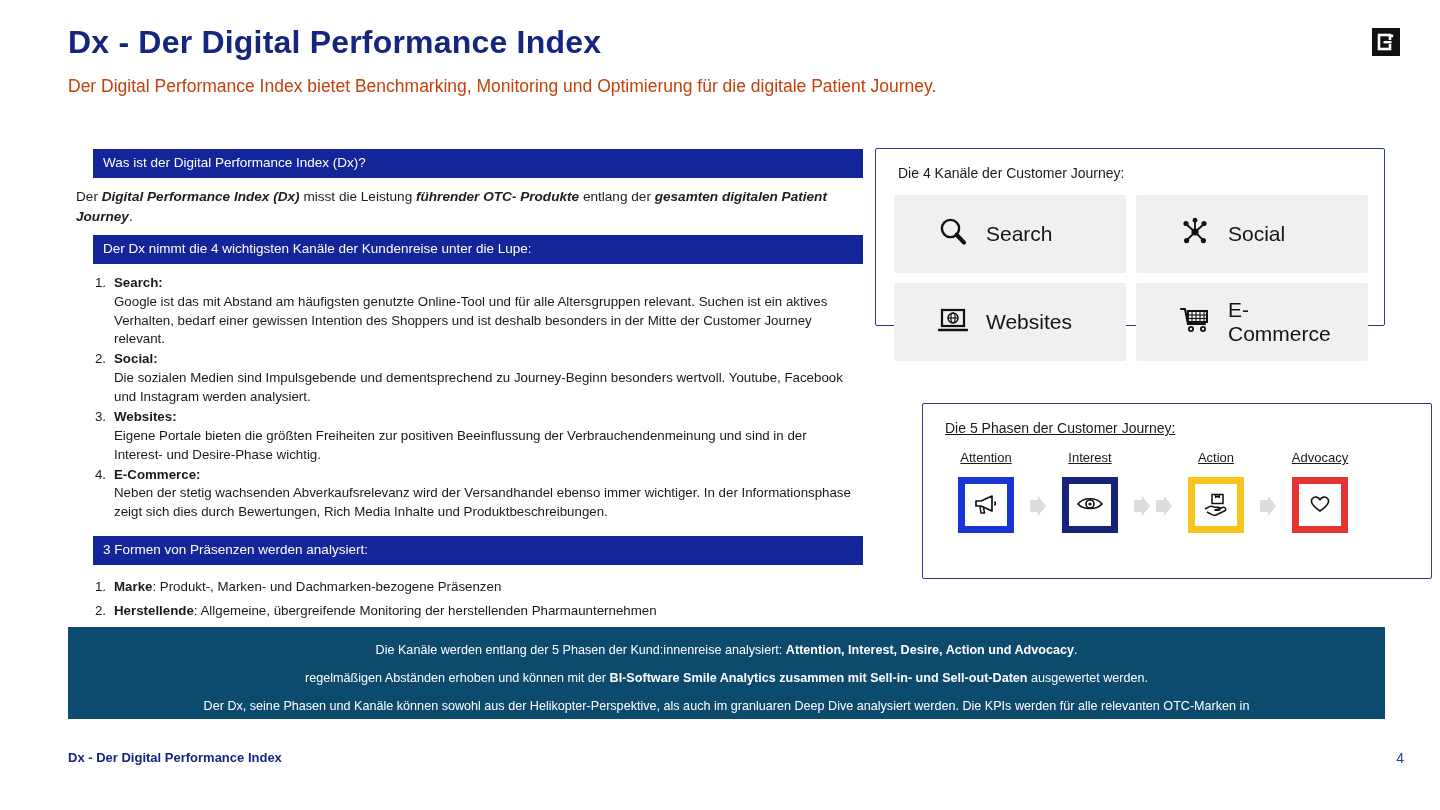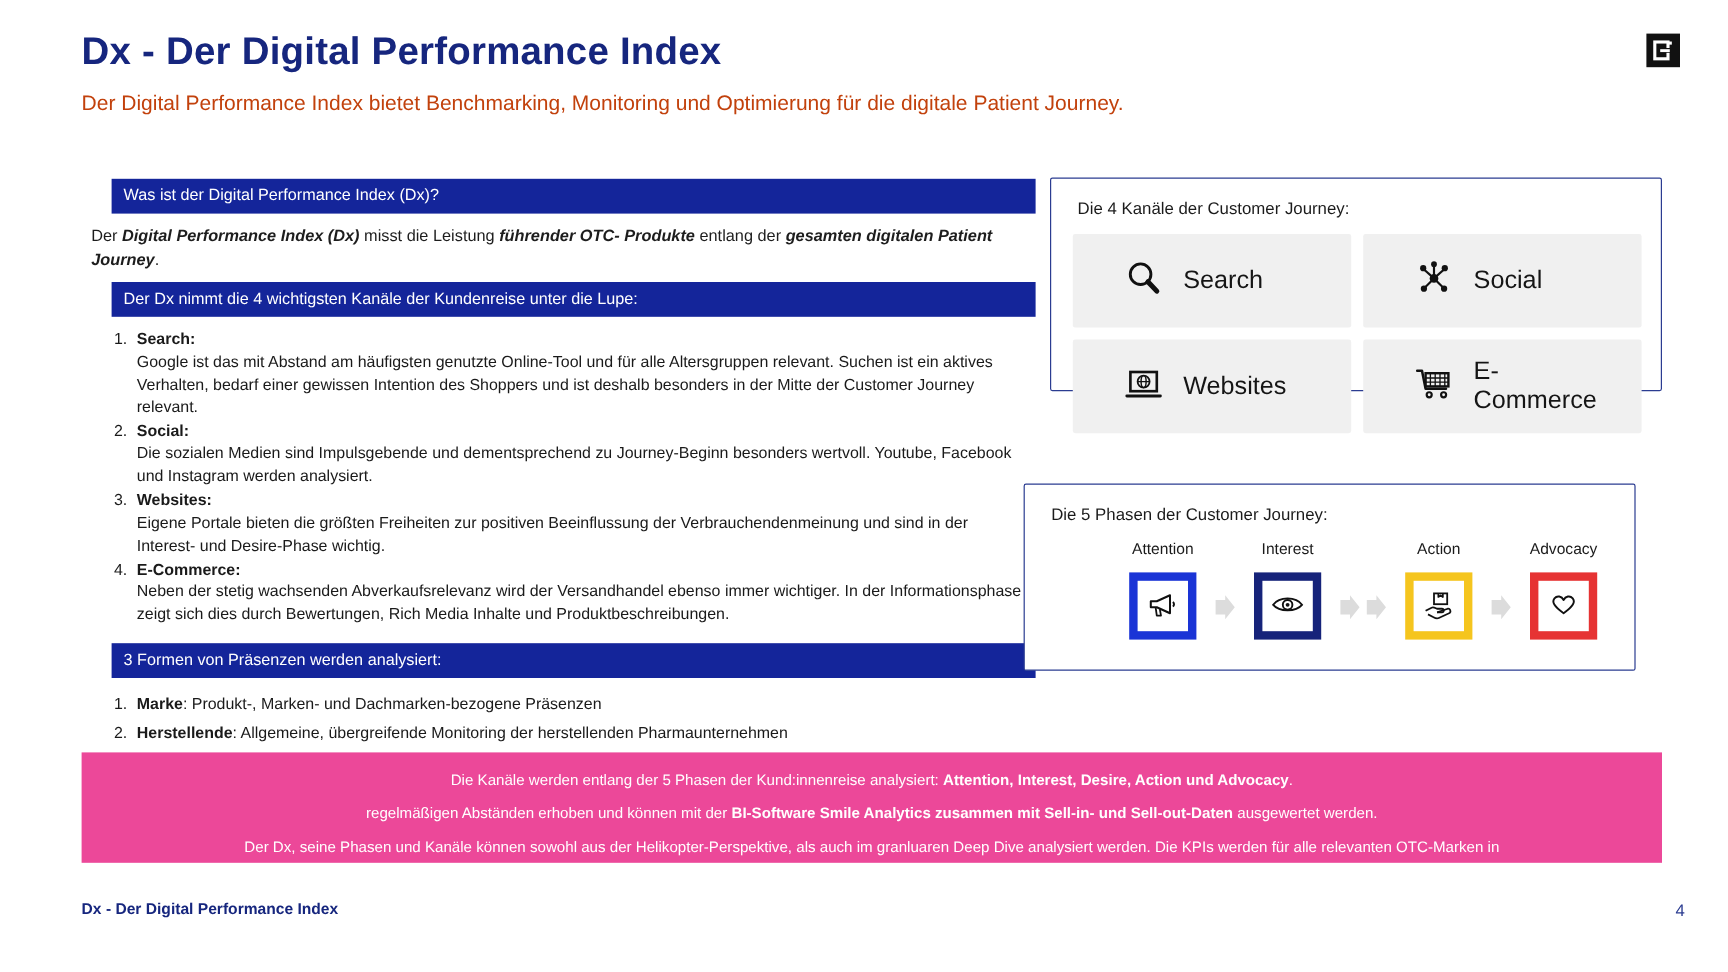--- a/index.html
+++ b/index.html
@@ -102,21 +102,21 @@
   .gap-a { height: 7px; }
 
   
   .panel {
     position: absolute;
     border: 1.5px solid #2b3c91;
     background: #ffffff;
     border-radius: 2px;
   }
   #channels-panel { left: 875px; top: 148px; width: 510px; height: 178px; }
-  #phases-panel   { left: 853px; top: 403px; width: 510px; height: 156px; }
+  #phases-panel   { left: 922px; top: 403px; width: 510px; height: 176px; text-decoration: underline; }
   .panel-title {
     font-size: 14px;
     color: #1b1b1b;
     padding: 16px 0 0 22px;
   }
 
   .channel-grid {
     display: grid;
     grid-template-columns: 1fr 1fr;
     gap: 10px;
@@ -137,21 +137,20 @@
     line-height: 1.12;
   }
   .channel-cell svg { flex: 0 0 auto; }
 
   
   .phase-row {
     display: flex;
     align-items: flex-end;
     padding: 14px 18px 0 22px;
     gap: 0;
-    justify-content: flex-end;
   }
   .phase-item { width: 82px; text-align: center; }
   .phase-label {
     font-size: 13px;
     color: #1b1b1b;
     margin-bottom: 12px;
     white-space: nowrap;
   }
   .phase-box {
     width: 56px; height: 56px;
@@ -167,21 +166,21 @@
     align-items: center;
     justify-content: center;
     padding-bottom: 16px;
   }
 
   
   #summary-banner {
     position: absolute;
     left: 68px; top: 627px;
     width: 1317px; height: 92px;
-    background: #ec4899;
+    background: #0c4a6e;
     color: #ffffff;
     text-align: center;
     padding-top: 9px;
   }
   #summary-banner p {
     font-size: 12.6px;
     line-height: 28px;
     padding: 0 22px;
   }
   #summary-banner b { font-weight: bold; }

